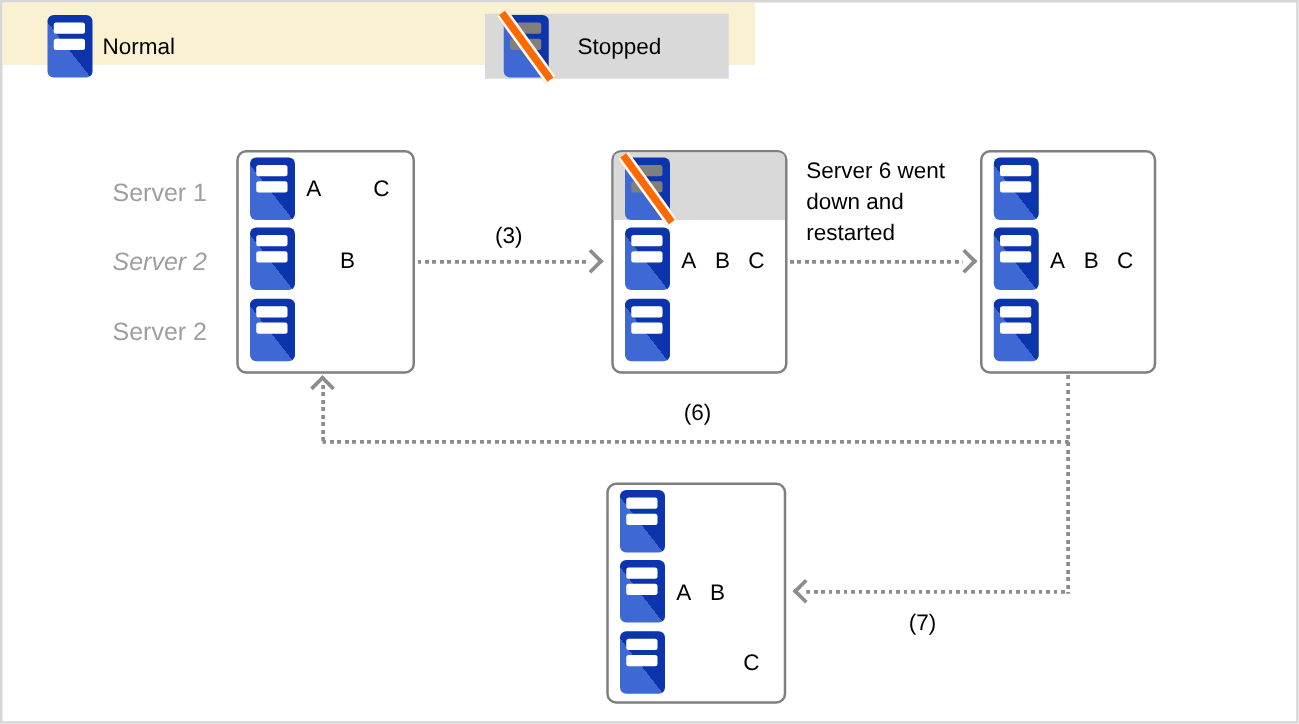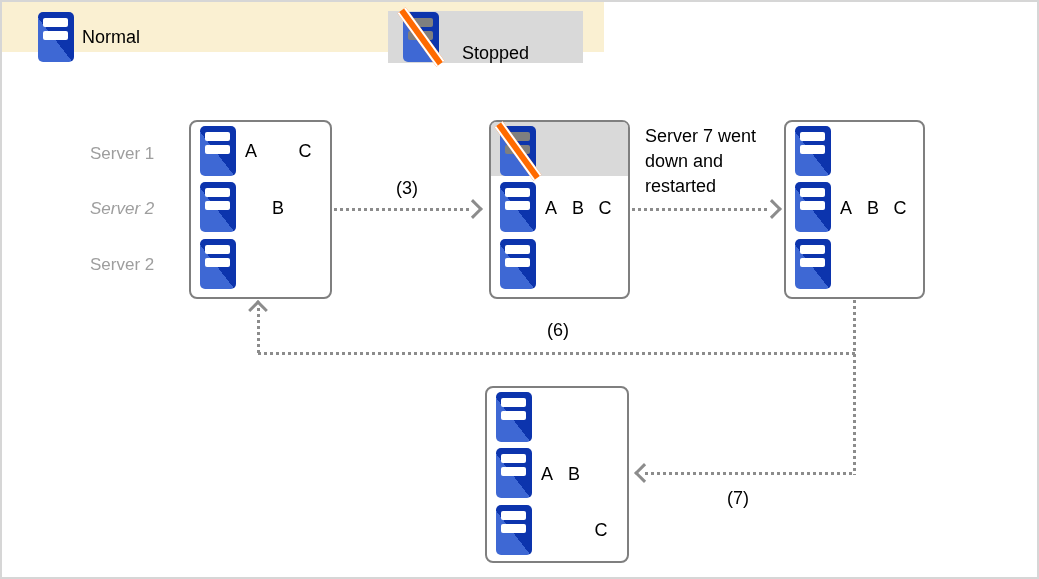--- a/index.html
+++ b/index.html
@@ -4,21 +4,21 @@
 <style>
   html,body { margin:0; padding:0; background:#fff; font-family:"Liberation Sans", sans-serif; }
   .canvas {
     position:relative; width:1039px; height:579px; background:#fff;
     border:2px solid #D6D6D6; box-sizing:border-box; overflow:hidden;
   }
   
   .legend { position:absolute; left:0px; top:0px; width:602px; height:50px; background:#FAF0D2; }
   .legend-label { position:absolute; top:0; height:70px; line-height:70px; font-size:18px; color:#000; }
   .stopped-chip { position:absolute; left:386px; top:9px; width:195px; height:52px; background:#D9D9D9; }
-  .chip-label { position:absolute; left:74px; top:0; height:52px; line-height:52px; font-size:18px; color:#000;margin-top:16px; }
+  .chip-label { position:absolute; left:74px; top:0; height:52px; line-height:52px; font-size:18px; color:#000; }
   
   .server-icon {
     position:absolute; width:36px; height:50px; border-radius:5px;
     background:linear-gradient(52deg, #3E68D4 46%, #0C34AD 46%);
   }
   .server-icon .bar { position:absolute; left:5px; width:25px; height:9px; background:#FFFFFF; border-radius:2px; display:block; }
   .server-icon .bar.b1 { top:6px; }
   .server-icon .bar.b2 { top:19px; }
   .server-icon.stopped .bar { background:#7F7F7F; }
   .server-icon .slash {
@@ -30,21 +30,21 @@
   
   .gbox { position:absolute; background:#fff; border:2.5px solid #7F7F7F; border-radius:8px; box-sizing:border-box; }
   .gbox .icon-r0 { left:9px; top:4px; }
   .gbox .icon-r1 { left:9px; top:60px; }
   .gbox .icon-r2 { left:9px; top:117px; }
   .stopped-strip { position:absolute; left:0px; top:0px; right:0px; height:54px; background:#D9D9D9; border-radius:5px 5px 0 0; }
   .slot { position:absolute; width:24px; height:20px; line-height:20px; text-align:center; font-size:18px; color:#000; }
   .slot.c0 { left:48px; }  .slot.c1 { left:75px; }  .slot.c2 { left:102px; }
   .slot.r0 { top:19px; }   .slot.r1 { top:76px; }   .slot.r2 { top:132px; }
   
-  .srv-label { position:absolute; left:88px; width:90px; font-size:17px; color:#9E9E9E; }
+  .srv-label { position:absolute; left:88px; width:90px; font-size:20px; color:#9E9E9E; }
   .annotation { position:absolute; left:643px; top:122px; width:140px; font-size:18px; line-height:25px; color:#000; }
   .arrow-label { position:absolute; width:44px; text-align:center; font-size:18px; color:#000; }
   
   .hdots { position:absolute; height:3px; background-image:repeating-linear-gradient(90deg,#8C8C8C 0 3px, transparent 3px 6px); }
   .vdots { position:absolute; width:3px; background-image:repeating-linear-gradient(180deg,#8C8C8C 0 3px, transparent 3px 6px); }
   .chev { position:absolute; width:11px; height:11px; border-top:3px solid #8C8C8C; border-right:3px solid #8C8C8C; }
   .chev.right { transform:rotate(45deg); }
   .chev.up    { transform:rotate(-45deg); }
   .chev.left  { transform:rotate(225deg); }
 </style>
@@ -165,21 +165,21 @@
     <span class="slot r0 c1"></span>
     <span class="slot r0 c2"></span>
     <span class="slot r1 c0">A</span>
     <span class="slot r1 c1">B</span>
     <span class="slot r1 c2"></span>
     <span class="slot r2 c0"></span>
     <span class="slot r2 c1"></span>
     <span class="slot r2 c2">C</span>
   </div>
 
-  <div class="annotation">Server 7 went down and restarted</div>
+  <div class="annotation">Server 6 went down and restarted</div>
 
   <div class="hdots" style="left:332px; top:206px; width:138px;"></div>
   <div class="chev right" style="left:464px; top:200px;"></div>
   <div class="arrow-label" style="left:383px; top:176px;">(3)</div>
 
   <div class="hdots" style="left:630px; top:206px; width:138px;"></div>
   <div class="chev right" style="left:763px; top:200px;"></div>
 
   <div class="vdots" style="left:851px; top:298px; height:175px;"></div>
   <div class="hdots" style="left:256px; top:350px; width:597px;"></div>

